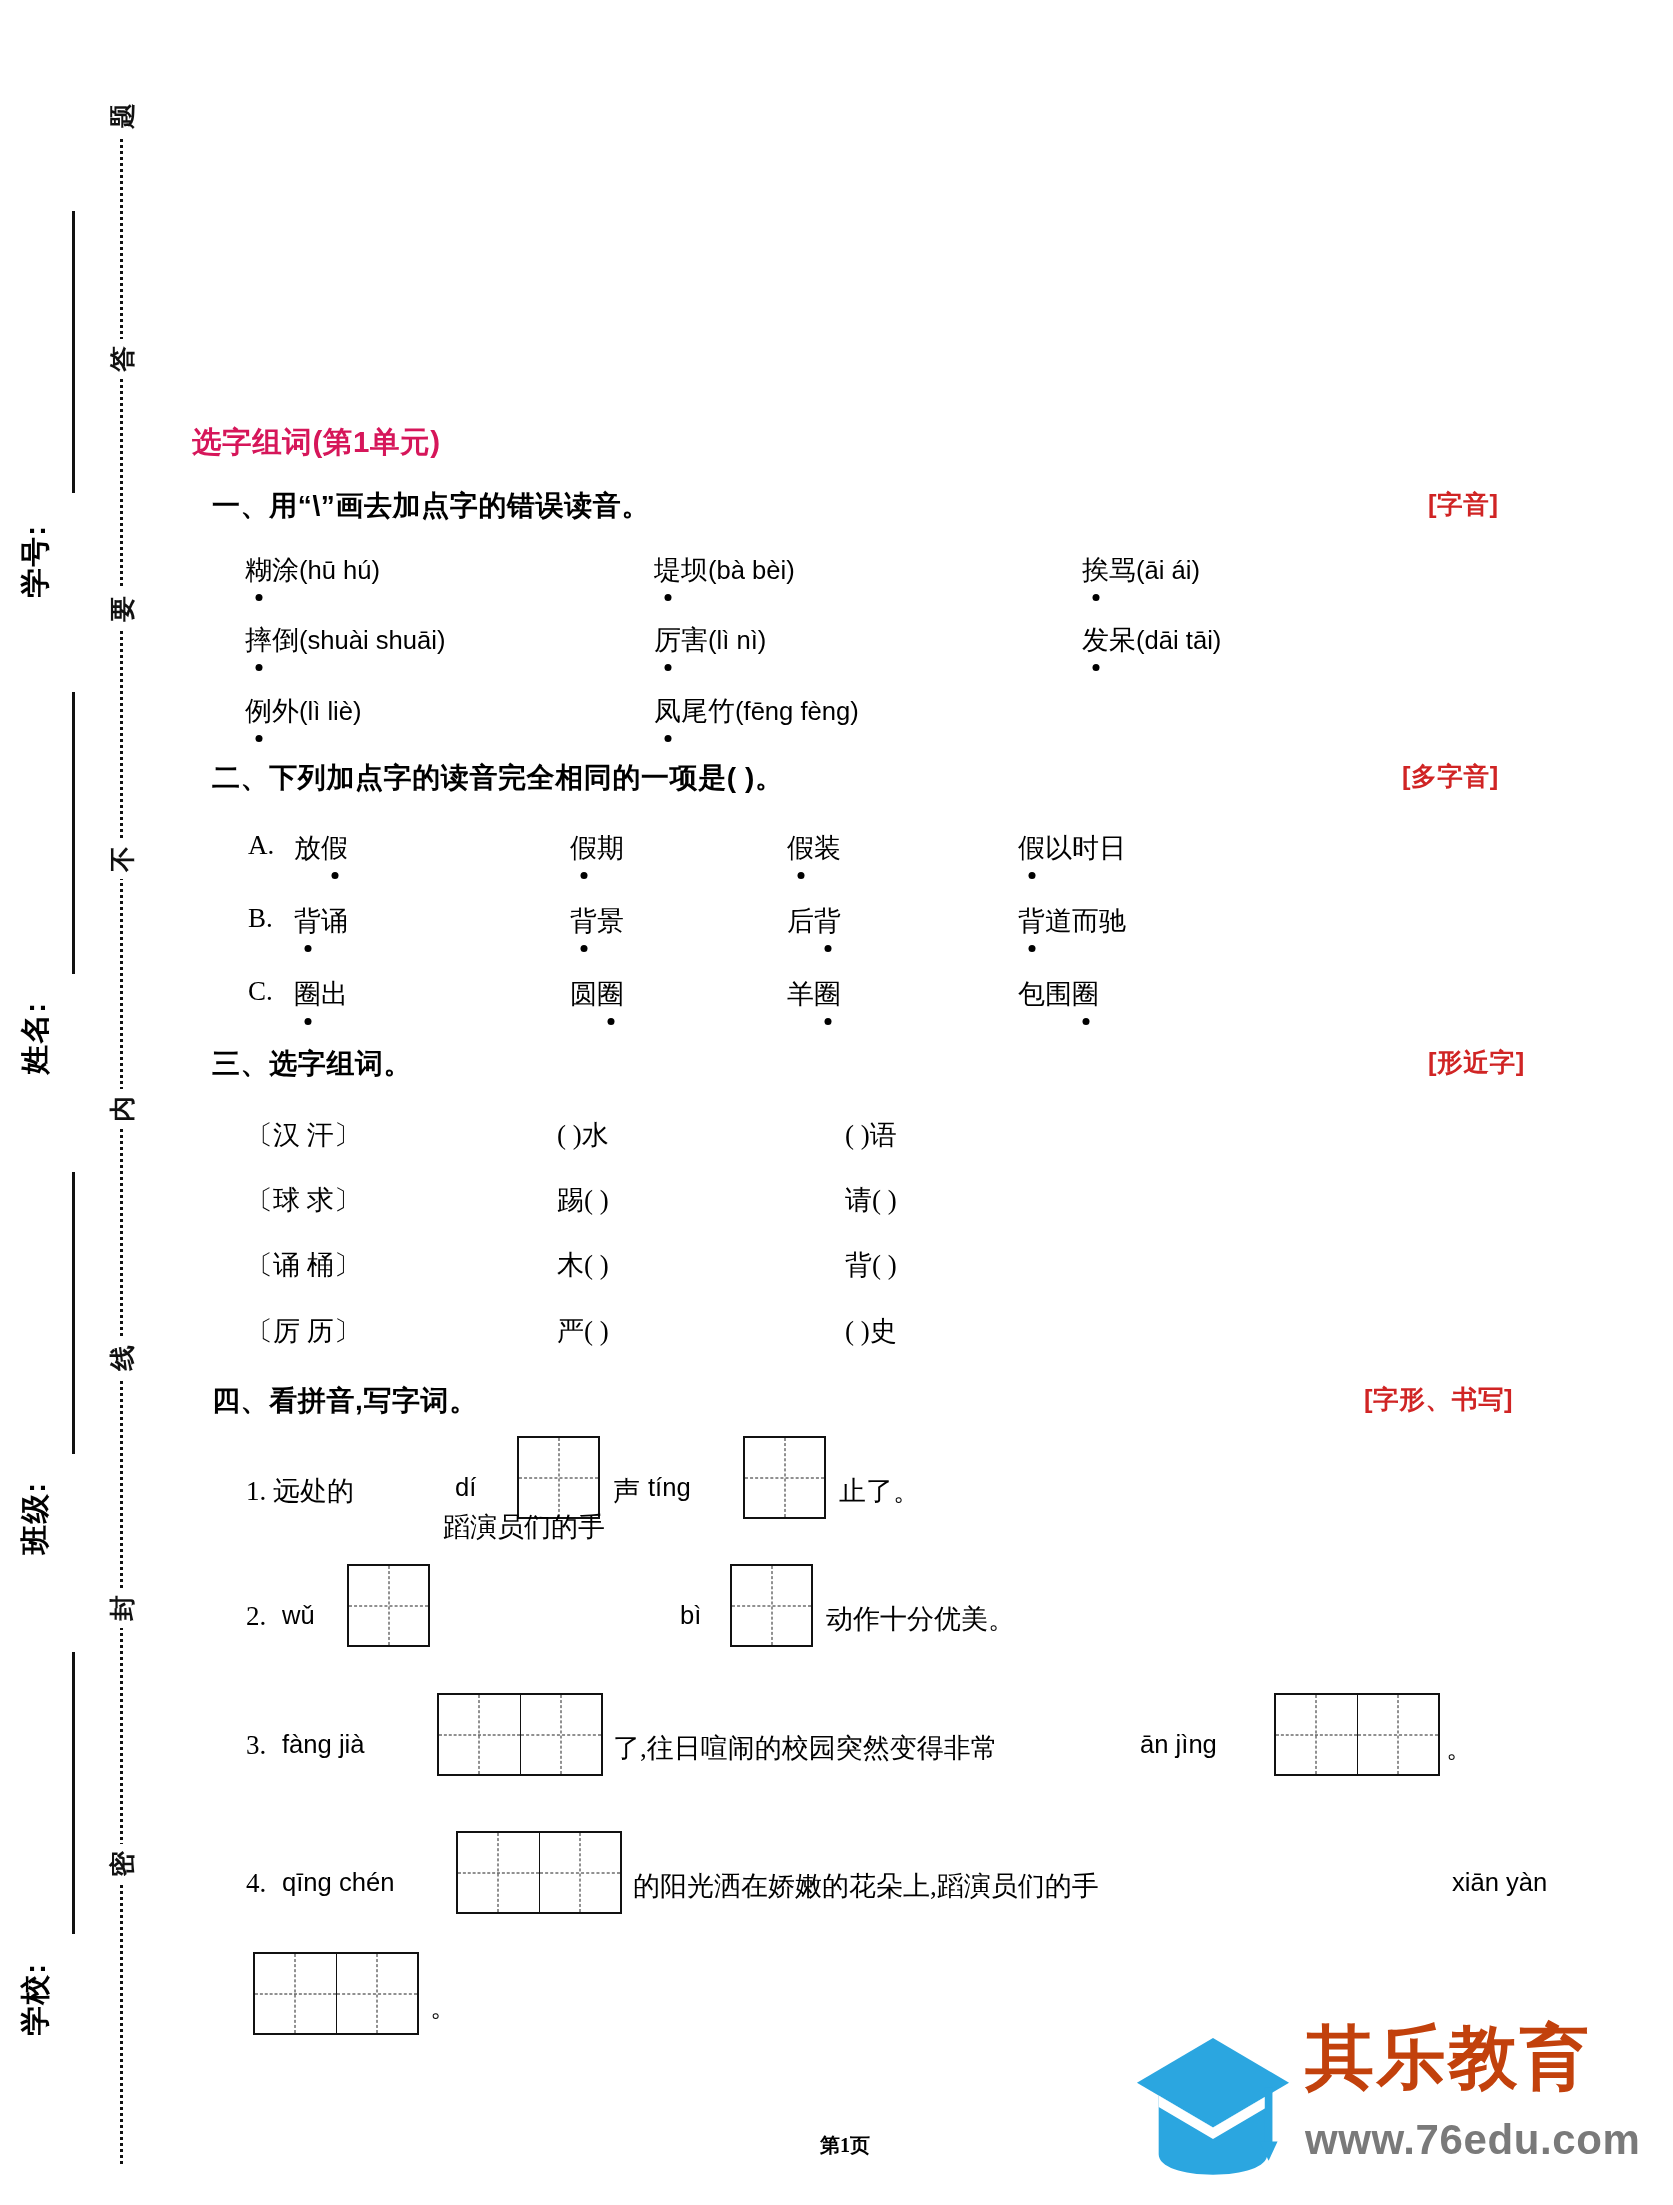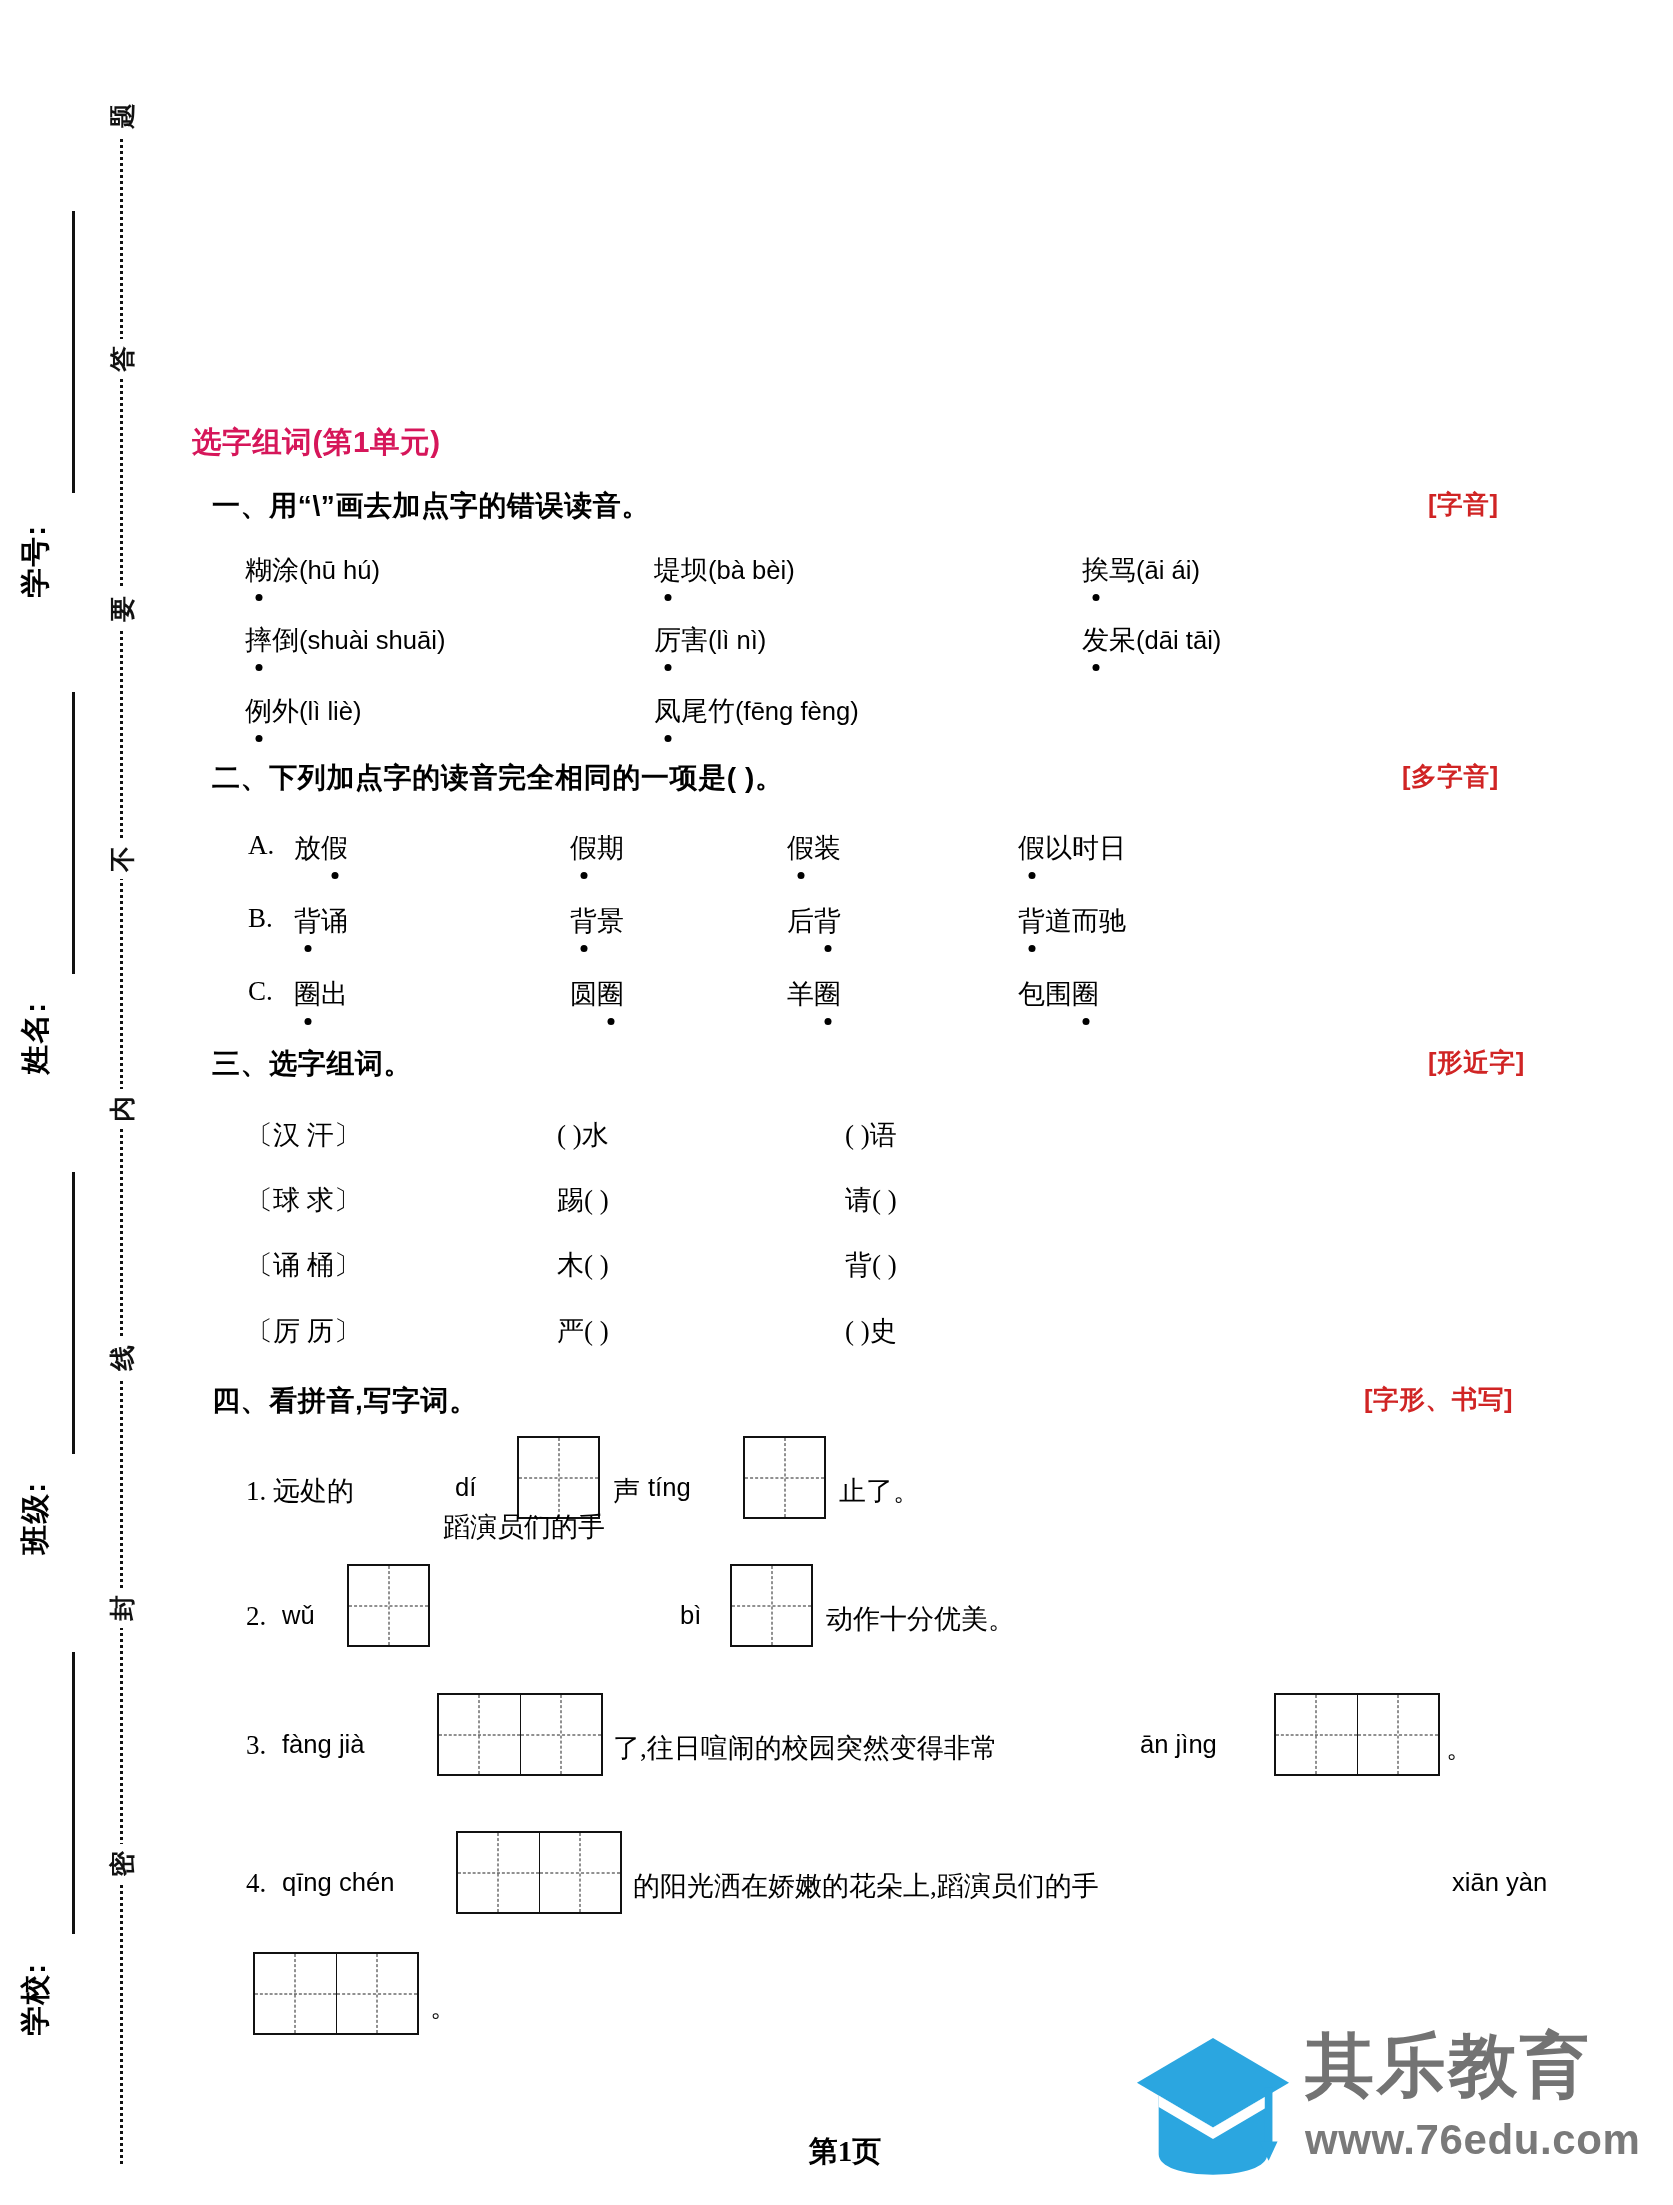--- a/index.html
+++ b/index.html
@@ -84,30 +84,30 @@
     border-left:1.9px dashed #222;transform:translateX(-50%);
   }
   .tzg .cellbox::after{
     content:"";position:absolute;top:50%;left:0;right:0;height:0;
     border-top:1.9px dashed #222;transform:translateY(-50%);
   }
 
   
   .page-no{
     position:absolute;left:0;top:2132px;width:1306px;text-align:center;
-    font-size:29px;font-weight:700;
+    font-size:20px;font-weight:700;
     font-family:"Liberation Serif","DejaVu Serif",serif;
   }
 
   
   .logo{position:absolute;left:941px;top:2023px;width:525px;height:160px;}
   .logo .cap{position:absolute;left:0;top:6.4px;width:160px;height:147px;}
   .logo .brand{
-    position:absolute;left:172px;top:8px;font-size:69px;font-weight:700;
-    color:#737373;letter-spacing:2.6px;line-height:1;
+    position:absolute;left:172px;top:0;font-size:69px;font-weight:700;
+    color:#c2410c;letter-spacing:2.6px;line-height:1;
     font-family:"Liberation Sans","DejaVu Sans",sans-serif;white-space:nowrap;
   }
   .logo .url{
     position:absolute;left:172px;top:96px;font-size:42px;font-weight:700;
     color:#7a7a7a;letter-spacing:0.6px;line-height:1;
     font-family:"Liberation Sans","DejaVu Sans",sans-serif;white-space:nowrap;
   }
 </style>
 </head>
 <body>

